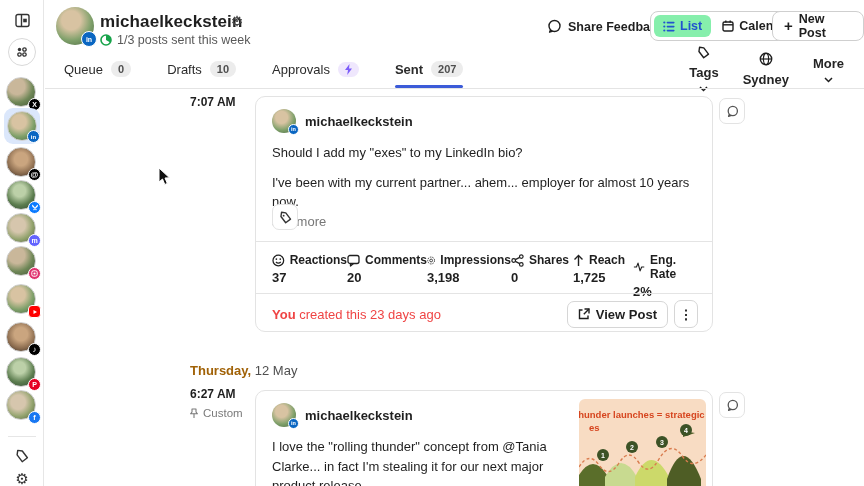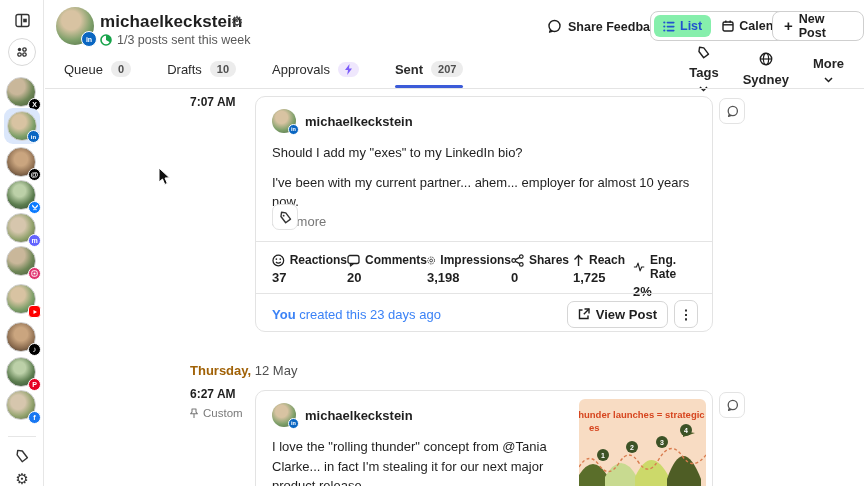--- a/index.html
+++ b/index.html
@@ -52,21 +52,21 @@
   .post-ava { width:24px; height:24px; border-radius:50%; position:relative; }
   .post-ava .badge { width:11px; height:11px; font-size:5.5px; right:-3px; bottom:-2px; border-width:1px; }
   .author-name { font-size:13px; font-weight:bold; }
   .post-text { font-size:13px; line-height:1.5; color:#1f1f1f; }
   .muted { color:#777; }
   .sq-btn { width:26px; height:26px; border:1px solid #e3e3e3; border-radius:7px; background:#fff; display:flex; align-items:center; justify-content:center; cursor:pointer; }
   .stats { display:flex; }
   .stat .s-head { display:flex; align-items:center; gap:5px; font-size:12px; font-weight:bold; color:#1f1f1f; }
   .stat .s-val { font-size:13px; font-weight:bold; margin-top:3px; }
   .footer-row { display:flex; align-items:center; justify-content:space-between; }
-  .footer-txt { font-size:13px; color:#3b82f6; }
+  .footer-txt { font-size:13px; color:#ef4444; }
   .view-btn { display:flex; align-items:center; gap:6px; border:1px solid #d6d6d6; border-radius:7px; padding:5px 10px; font-size:13px; font-weight:bold; background:#fff; cursor:pointer; }
   .kebab-btn { width:24px; height:28px; border:1px solid #d6d6d6; border-radius:7px; background:#fff; font-size:13px; font-weight:bold; display:flex; align-items:center; justify-content:center; cursor:pointer; }
   .date-hdr { font-size:13px; }
   .date-hdr b { color:#a16207; }
   .date-hdr span { color:#4f4f4f; }
   .sched { display:flex; align-items:center; gap:4px; font-size:11.5px; color:#7a7a7a; }
 
   
   .thumb { background:#f8dcc3; border-radius:6px; overflow:hidden; position:relative; }
   .thumb-txt { color:#d6451f; font-weight:bold; font-size:9.5px; line-height:1.35; margin:10px 0 0 -4px; white-space:nowrap; }

